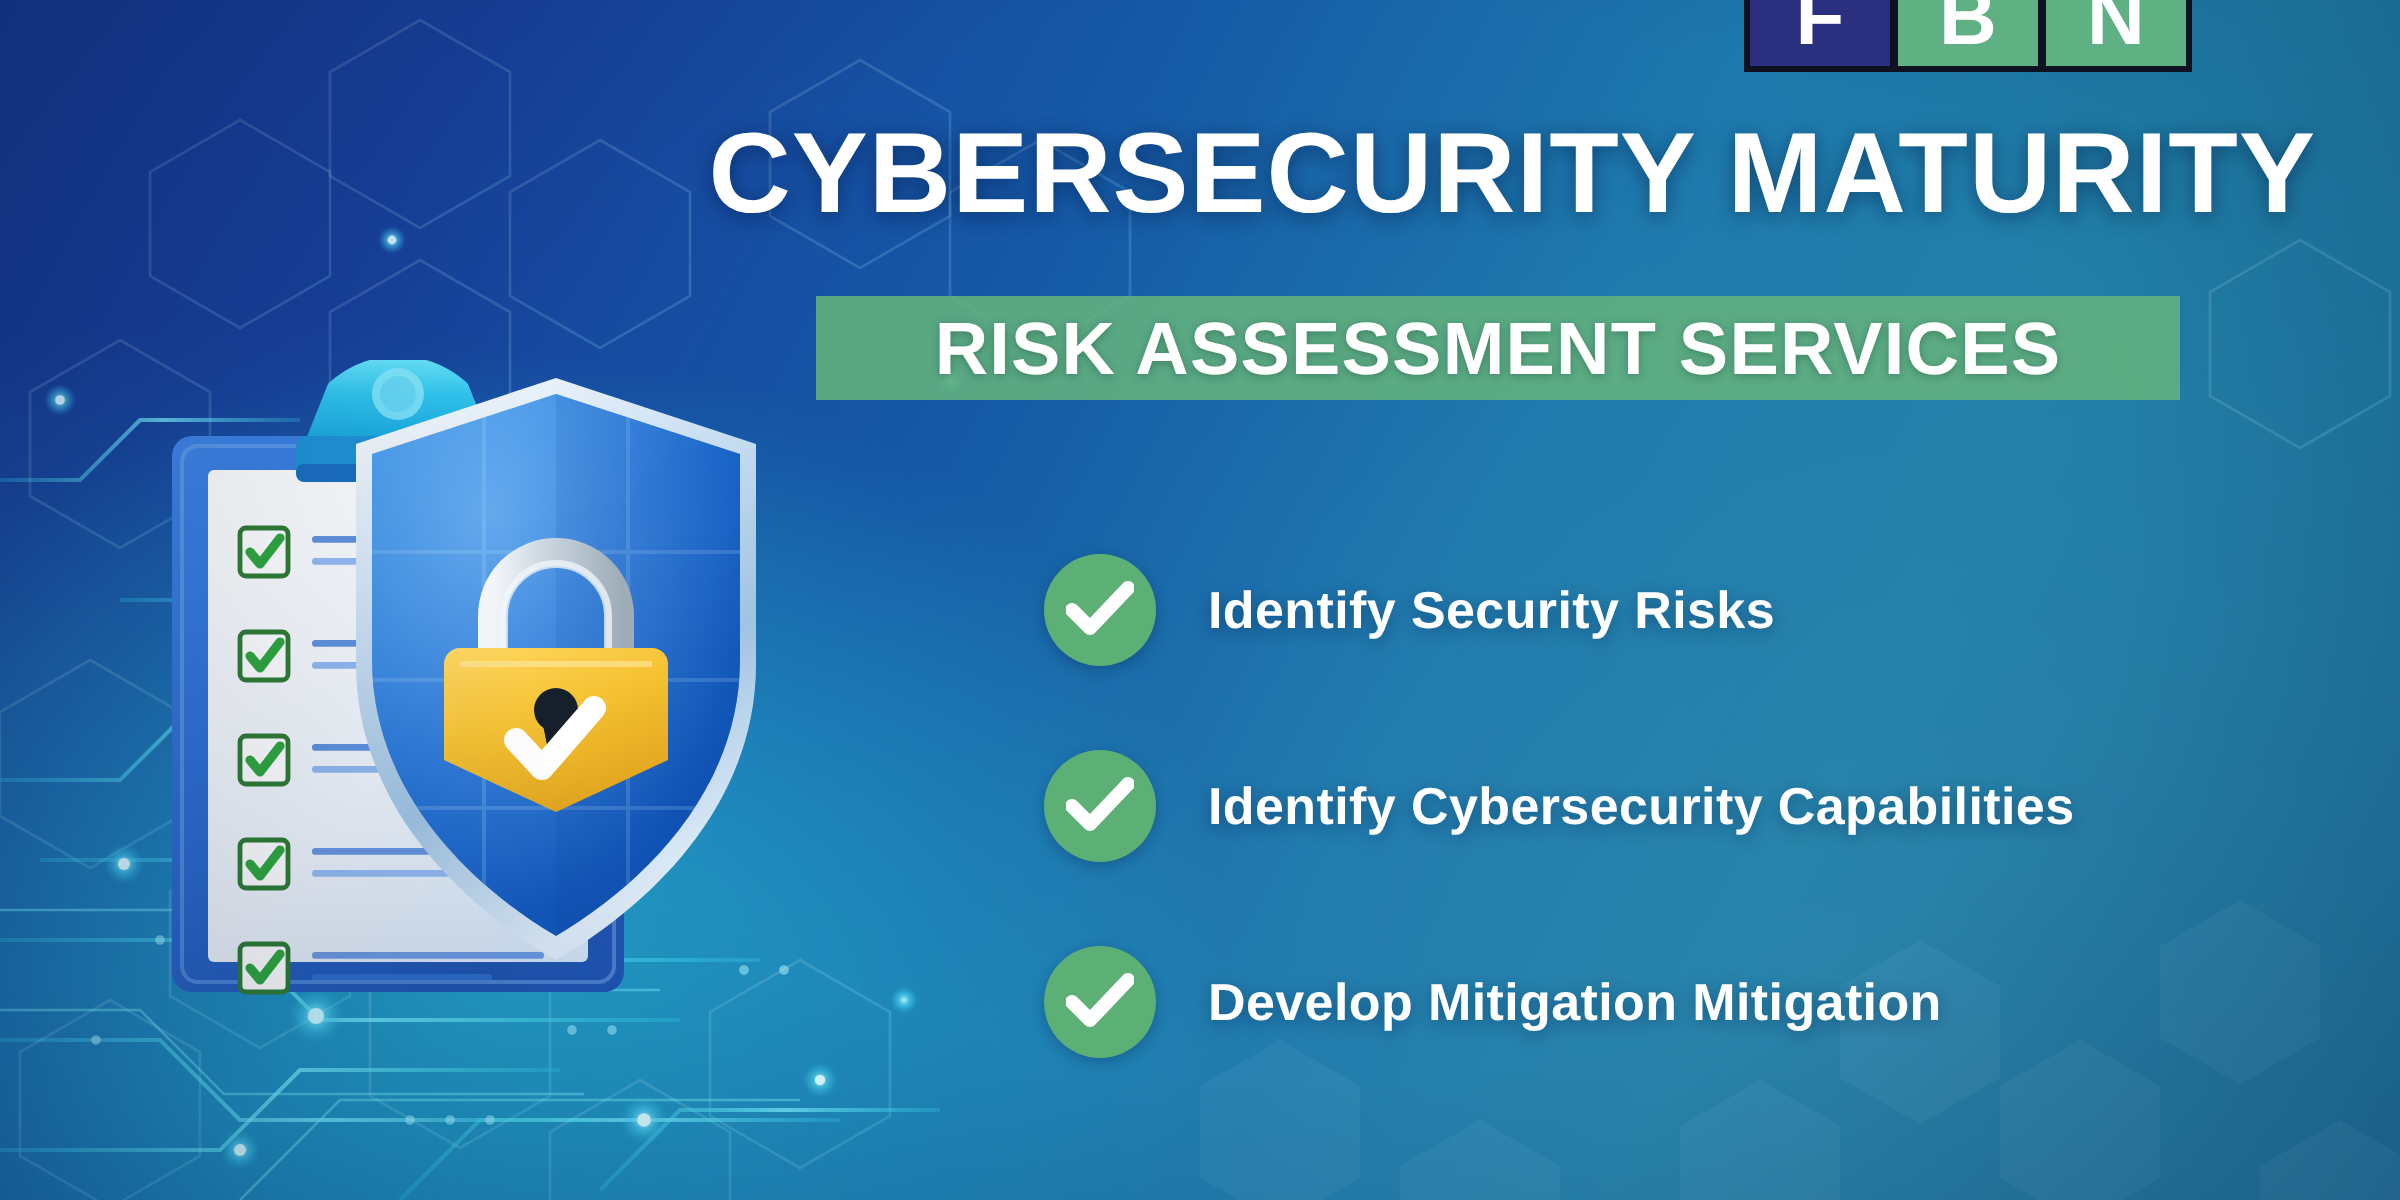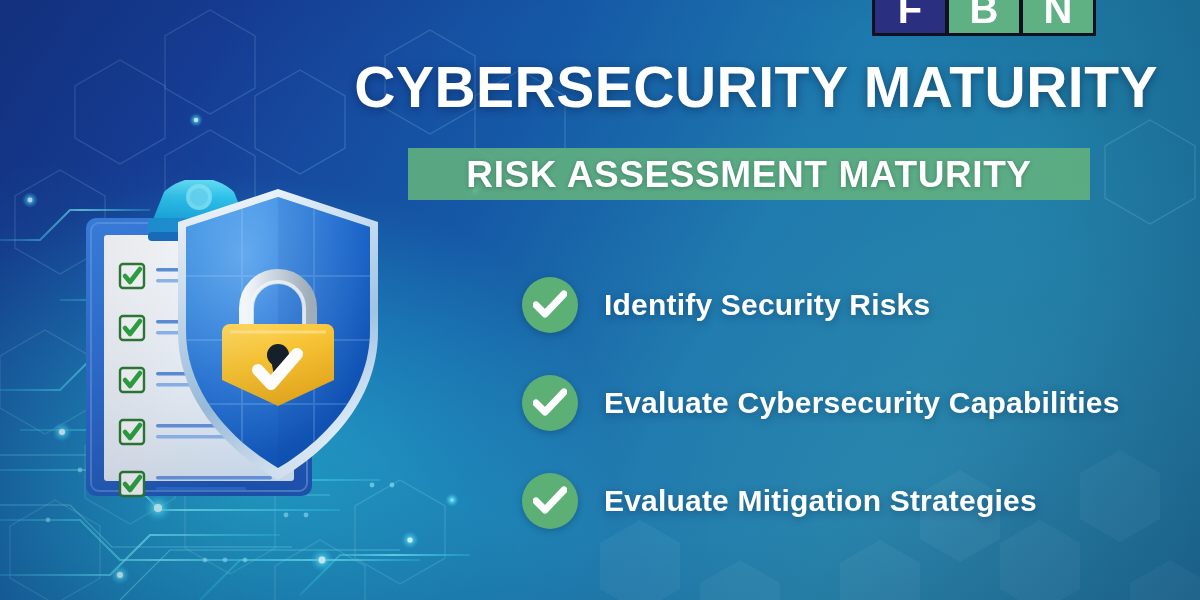--- a/index.html
+++ b/index.html
@@ -51,21 +51,21 @@
   
   #bullets{position:absolute;left:522px;top:272px;width:700px;}
   .bullet{display:flex;align-items:center;height:66px;margin-bottom:32px;white-space:nowrap;}
   .bullet .check{
     flex:0 0 auto;width:56px;height:56px;border-radius:50%;
     background:#5cb075;position:relative;margin-right:26px;
     box-shadow:0 2px 7px rgba(4,30,60,0.28);
   }
   .bullet .check svg{position:absolute;left:11px;top:13px;}
   .bullet .btext{
-    font-size:30px;font-weight:700;color:#ffffff;letter-spacing:0.2px;
+    font-size:26px;font-weight:700;color:#ffffff;letter-spacing:0.2px;
     text-shadow:0 2px 8px rgba(4,30,70,0.38);
   }
 
   
   #illus{position:absolute;left:60px;top:180px;width:420px;height:370px;}
   #illus svg{display:block;}
 </style>
 </head>
 <body>
 
@@ -289,46 +289,46 @@
 
   <div id="logo">
     <div class="blk navy">F</div>
     <div class="blk green">B</div>
     <div class="blk green">N</div>
   </div>
 
   <div id="title">CYBERSECURITY MATURITY</div>
 
   <div id="subtitle-bar">
-    <span id="subtitle">RISK ASSESSMENT MATURITY</span>
+    <span id="subtitle">RISK ASSESSMENT SERVICES</span>
   </div>
 
   <div id="bullets">
 
     <div class="bullet">
       <span class="check">
         <svg width="34" height="30" viewBox="0 0 34 30">
           <path d="M3,15 L12,24 L31,4" fill="none" stroke="#ffffff" stroke-width="7" stroke-linecap="round" stroke-linejoin="round"></path>
         </svg>
       </span>
       <span class="btext">Identify Security Risks</span>
     </div>
 
     <div class="bullet">
       <span class="check">
         <svg width="34" height="30" viewBox="0 0 34 30">
           <path d="M3,15 L12,24 L31,4" fill="none" stroke="#ffffff" stroke-width="7" stroke-linecap="round" stroke-linejoin="round"></path>
         </svg>
       </span>
-      <span class="btext">Evaluate Cybersecurity Capabilities</span>
+      <span class="btext">Identify Cybersecurity Capabilities</span>
     </div>
 
     <div class="bullet">
       <span class="check">
         <svg width="34" height="30" viewBox="0 0 34 30">
           <path d="M3,15 L12,24 L31,4" fill="none" stroke="#ffffff" stroke-width="7" stroke-linecap="round" stroke-linejoin="round"></path>
         </svg>
       </span>
-      <span class="btext">Evaluate Mitigation Strategies</span>
+      <span class="btext">Develop Mitigation Mitigation</span>
     </div>
 
   </div>
 </div>
 
 </body></html>

